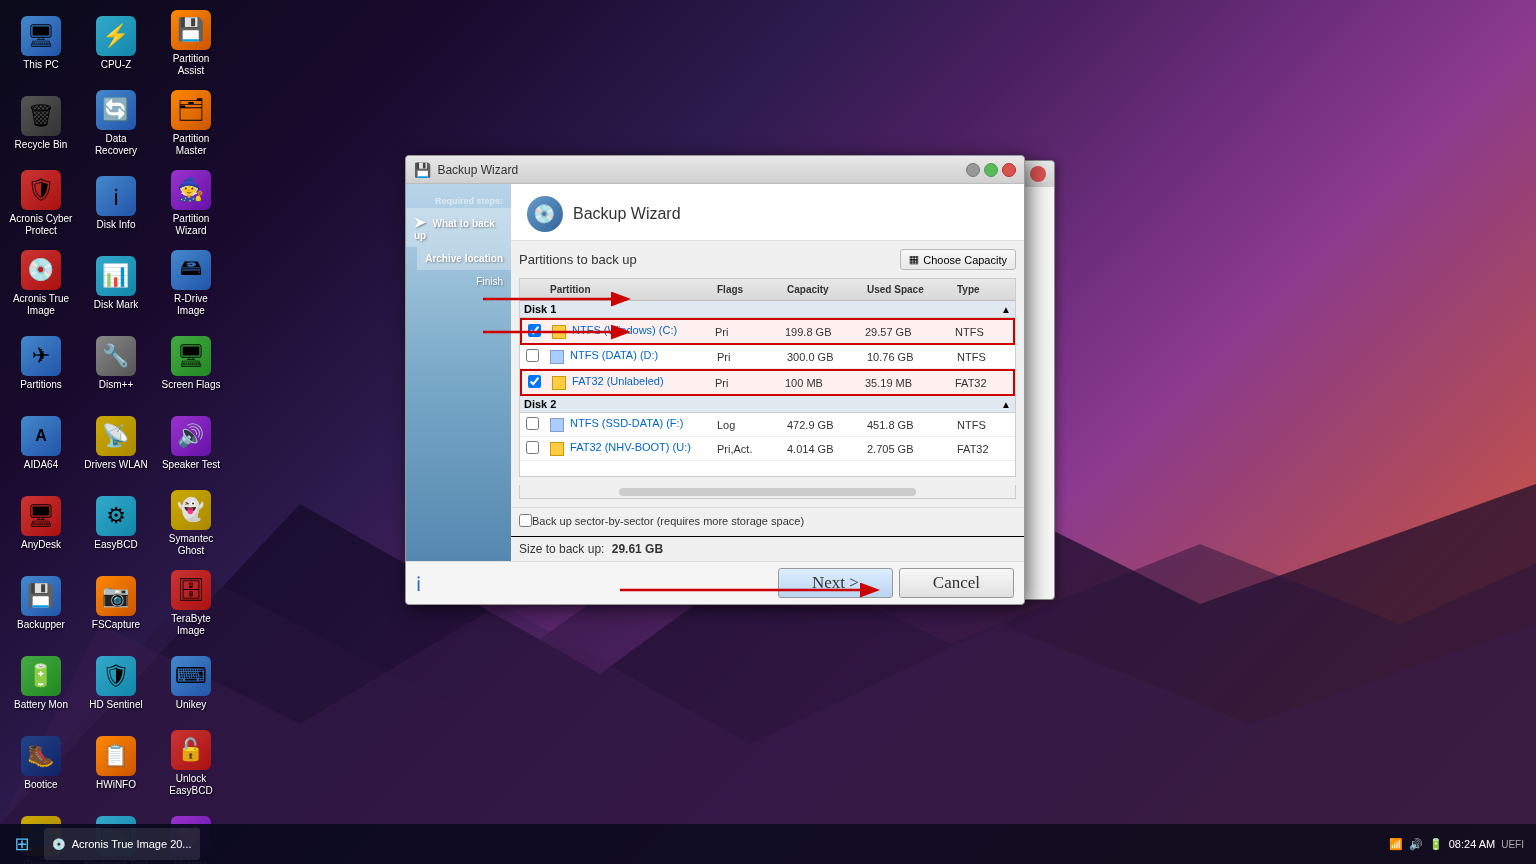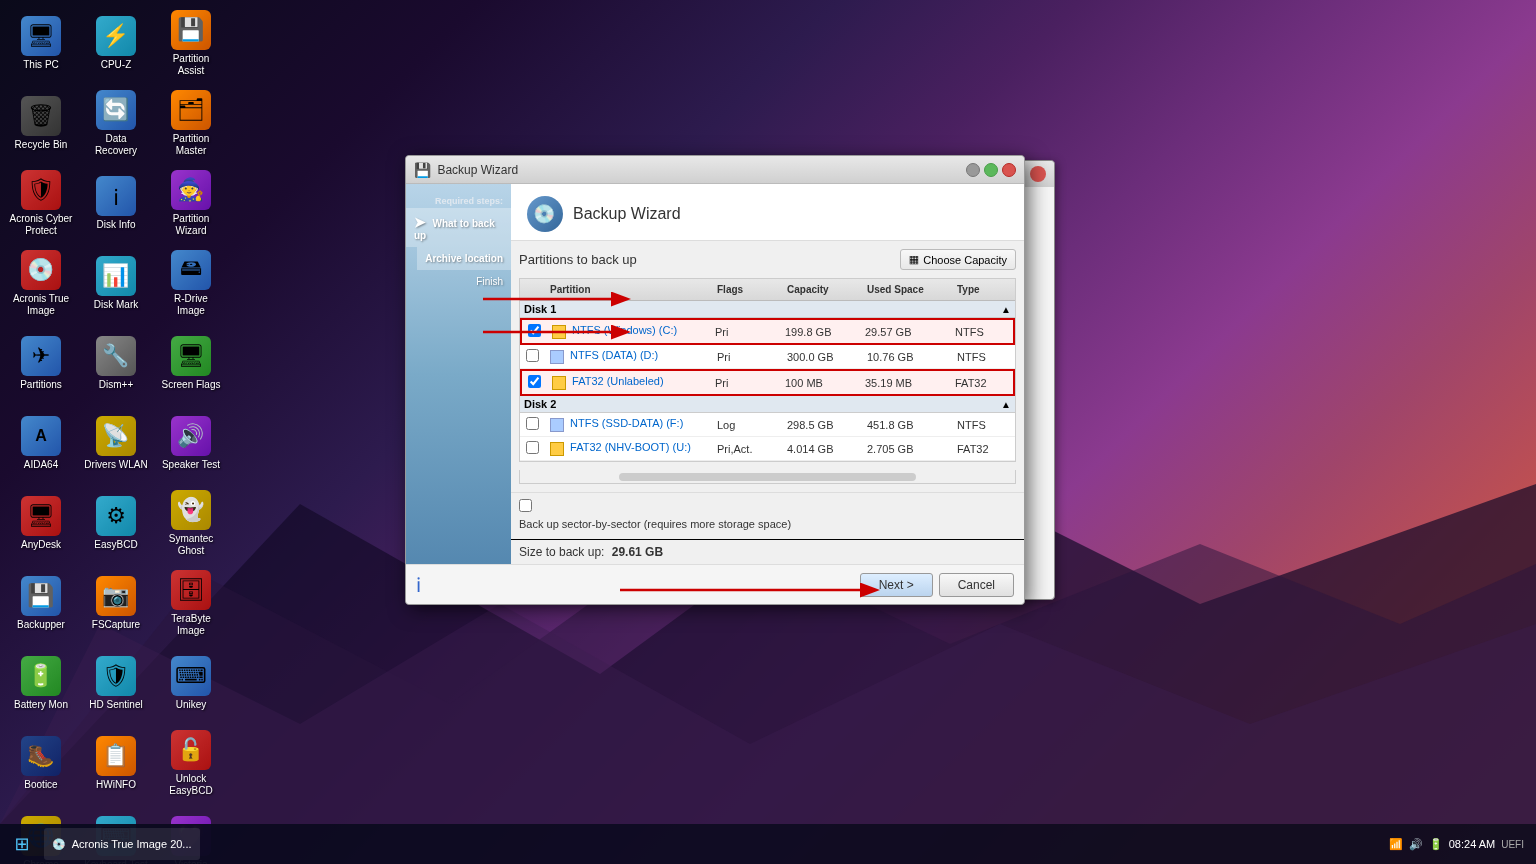--- a/index.html
+++ b/index.html
@@ -357,26 +357,24 @@
       border-top: none;
     }
 
     .options-area {
       padding: 6px 8px;
       border-top: 1px solid #ddd;
     }
 
     .option-row {
       display: flex;
-      align-items: flex-start;
-      gap: 6px;
+      align-items: flex-end;
       font-size: 11px;
       color: #333;
       margin-bottom: 3px;
-      flex-direction: column;
     }
 
     .size-area {
       padding: 5px 8px;
       border-top: 1px solid #000000;
       font-size: 12px;
       color: #333;
       font-weight: 500;
     }
 
@@ -385,27 +383,28 @@
       align-items: center;
       justify-content: flex-end;
       padding: 6px 10px;
       gap: 6px;
       background: #f5f5f5;
       border-top: 1px solid #ddd;
       border-radius: 0 0 4px 4px;
     }
 
     .dialog-btn {
-      padding: 4px 18px;
-      font-size: 12px;
+      padding: 4px 33px;
+      font-size: 17px;
       border-radius: 3px;
       cursor: pointer;
       border: 1px solid #999;
       background: linear-gradient(to bottom, #f8f8f8, #e0e0e0);
       color: #333;
+      font-family: Liberation Serif, serif;
     }
 
     .dialog-btn.primary {
       background: linear-gradient(to bottom, #ddeeff, #bbd4ee);
     }
 
     
     .parent-window {
       position: absolute;
       top: 160px;
@@ -766,21 +765,21 @@
 
             <div class="partition-row">
               <div class="partition-cell">
                 <input type="checkbox" class="part-check" style="">
               </div>
               <div class="partition-cell">
                 <span class="part-icon" style="width:14px;height:14px;display:inline-block;background:#aaccff;border:1px solid #8899cc;vertical-align:middle;margin-right:3px;"></span>
                 <span class="partition-name">NTFS (SSD-DATA) (F:)</span>
               </div>
               <div class="partition-cell">Log</div>
-              <div class="partition-cell">298.5 GB</div>
+              <div class="partition-cell">472.9 GB</div>
               <div class="partition-cell">451.8 GB</div>
               <div class="partition-cell">NTFS</div>
             </div>
 
             <div class="partition-row">
               <div class="partition-cell">
                 <input type="checkbox" class="part-check" style="">
               </div>
               <div class="partition-cell">
                 <span class="part-icon" style="width:14px;height:14px;display:inline-block;background:#ffcc44;border:1px solid #cc9900;vertical-align:middle;margin-right:3px;"></span>

